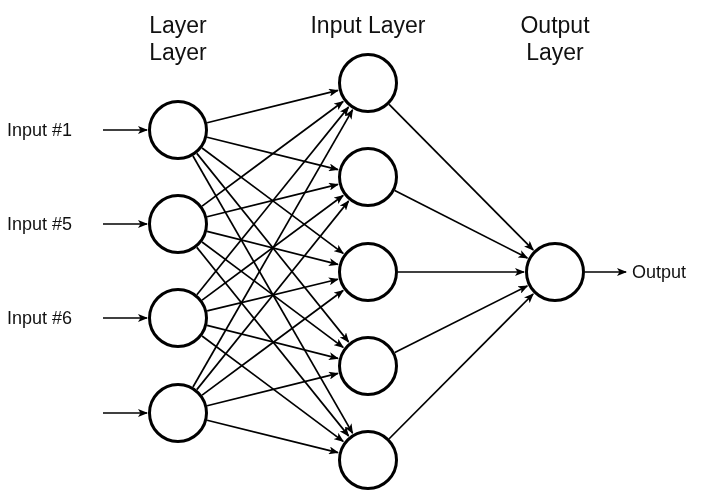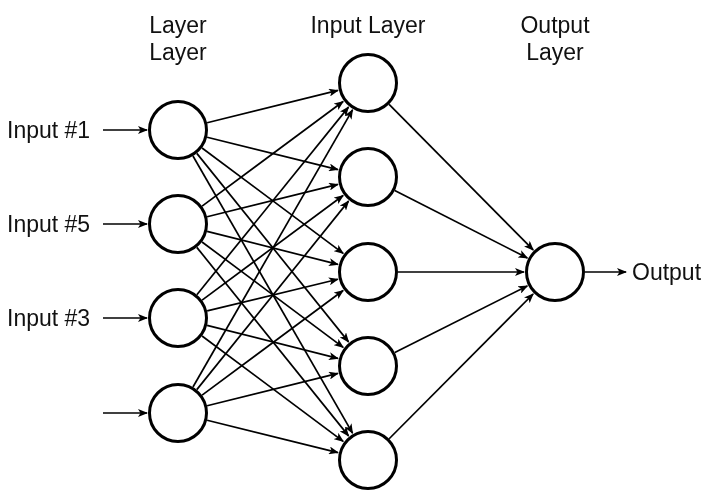--- a/index.html
+++ b/index.html
@@ -17,21 +17,21 @@
     position: absolute;
     top: 12px;
     transform: translateX(-50%);
     text-align: center;
     font-size: 23px;
     line-height: 27px;
     white-space: nowrap;
   }
   .node-label {
     position: absolute;
-    font-size: 23px;
+    font-size: 18px;
     line-height: 26px;
     white-space: nowrap;
   }
 </style>
 </head>
 <body>
 
 <div class="canvas">
 
   <svg id="net-svg" class="netsvg" width="715" height="503" viewBox="0 0 715 503">
@@ -96,16 +96,16 @@
     <div>Input Layer</div>
     <div></div>
   </div>
   <div class="layer-title" style="left: 555px;">
     <div>Output</div>
     <div>Layer</div>
   </div>
 
   <div class="node-label" style="left: 7px; top: 117px;">Input #1</div>
   <div class="node-label" style="left: 7px; top: 211px;">Input #5</div>
-  <div class="node-label" style="left: 7px; top: 305px;">Input #3</div>
+  <div class="node-label" style="left: 7px; top: 305px;">Input #6</div>
   <div class="node-label" style="left: 632px; top: 259px;">Output</div>
 
 </div>
 
 </body></html>

